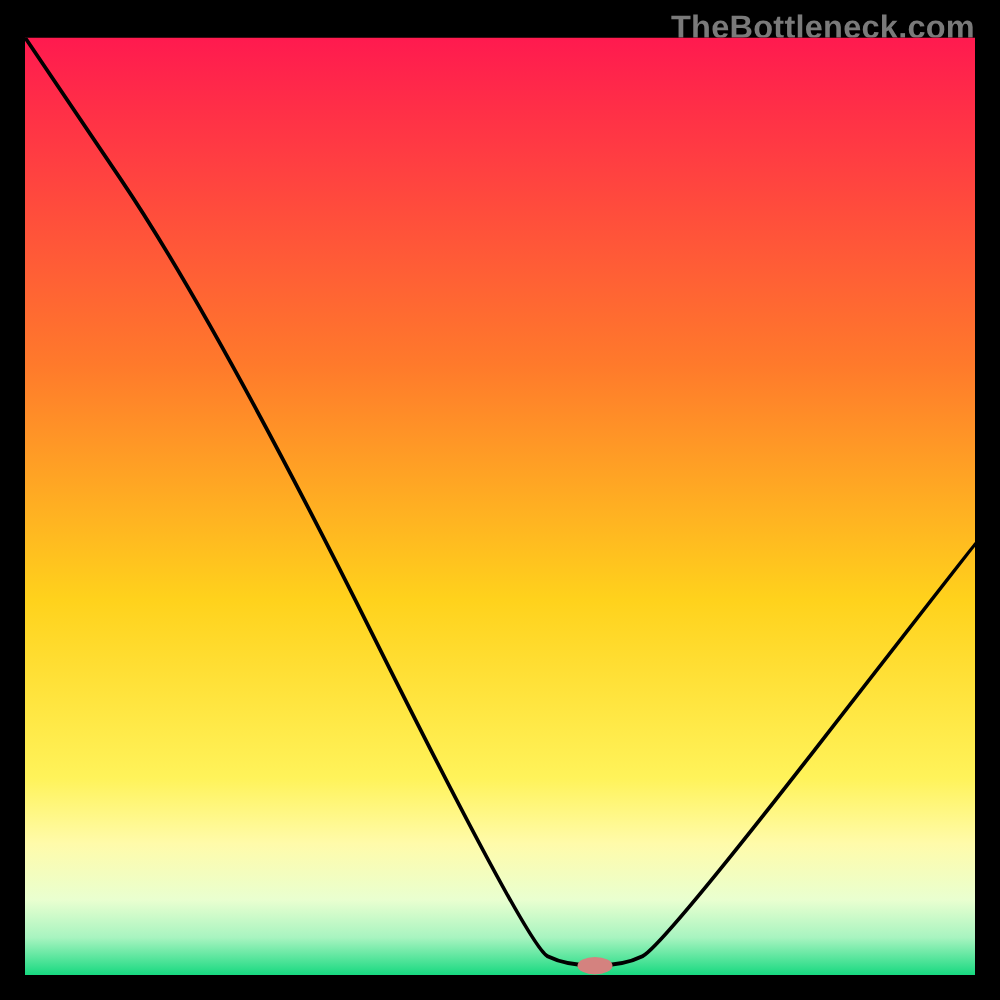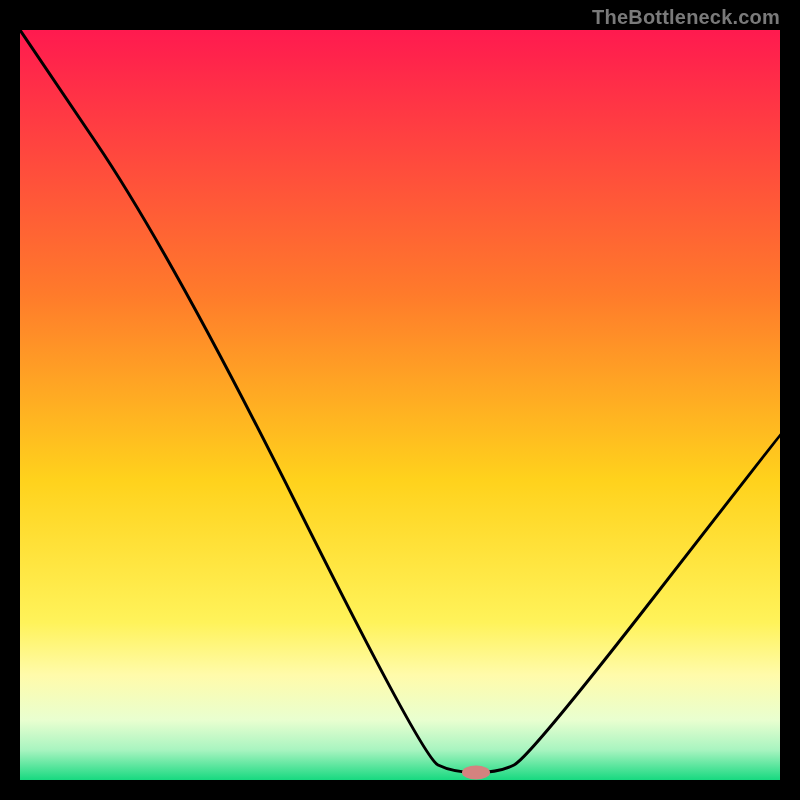--- a/index.html
+++ b/index.html
@@ -16,21 +16,21 @@
     top: 30px;
     width: 760px;
     height: 750px;
     background: #000;
   }
   .watermark {
     position: absolute;
     top: 6px;
     right: 20px;
     font-family: Arial, Helvetica, sans-serif;
-    font-size: 20px;
+    font-size: 26px;
     font-weight: 600;
     color: #7a7a7a;
     letter-spacing: 0.2px;
   }
   svg {
     display: block;
   }
 </style>
 </head>
 <body>

